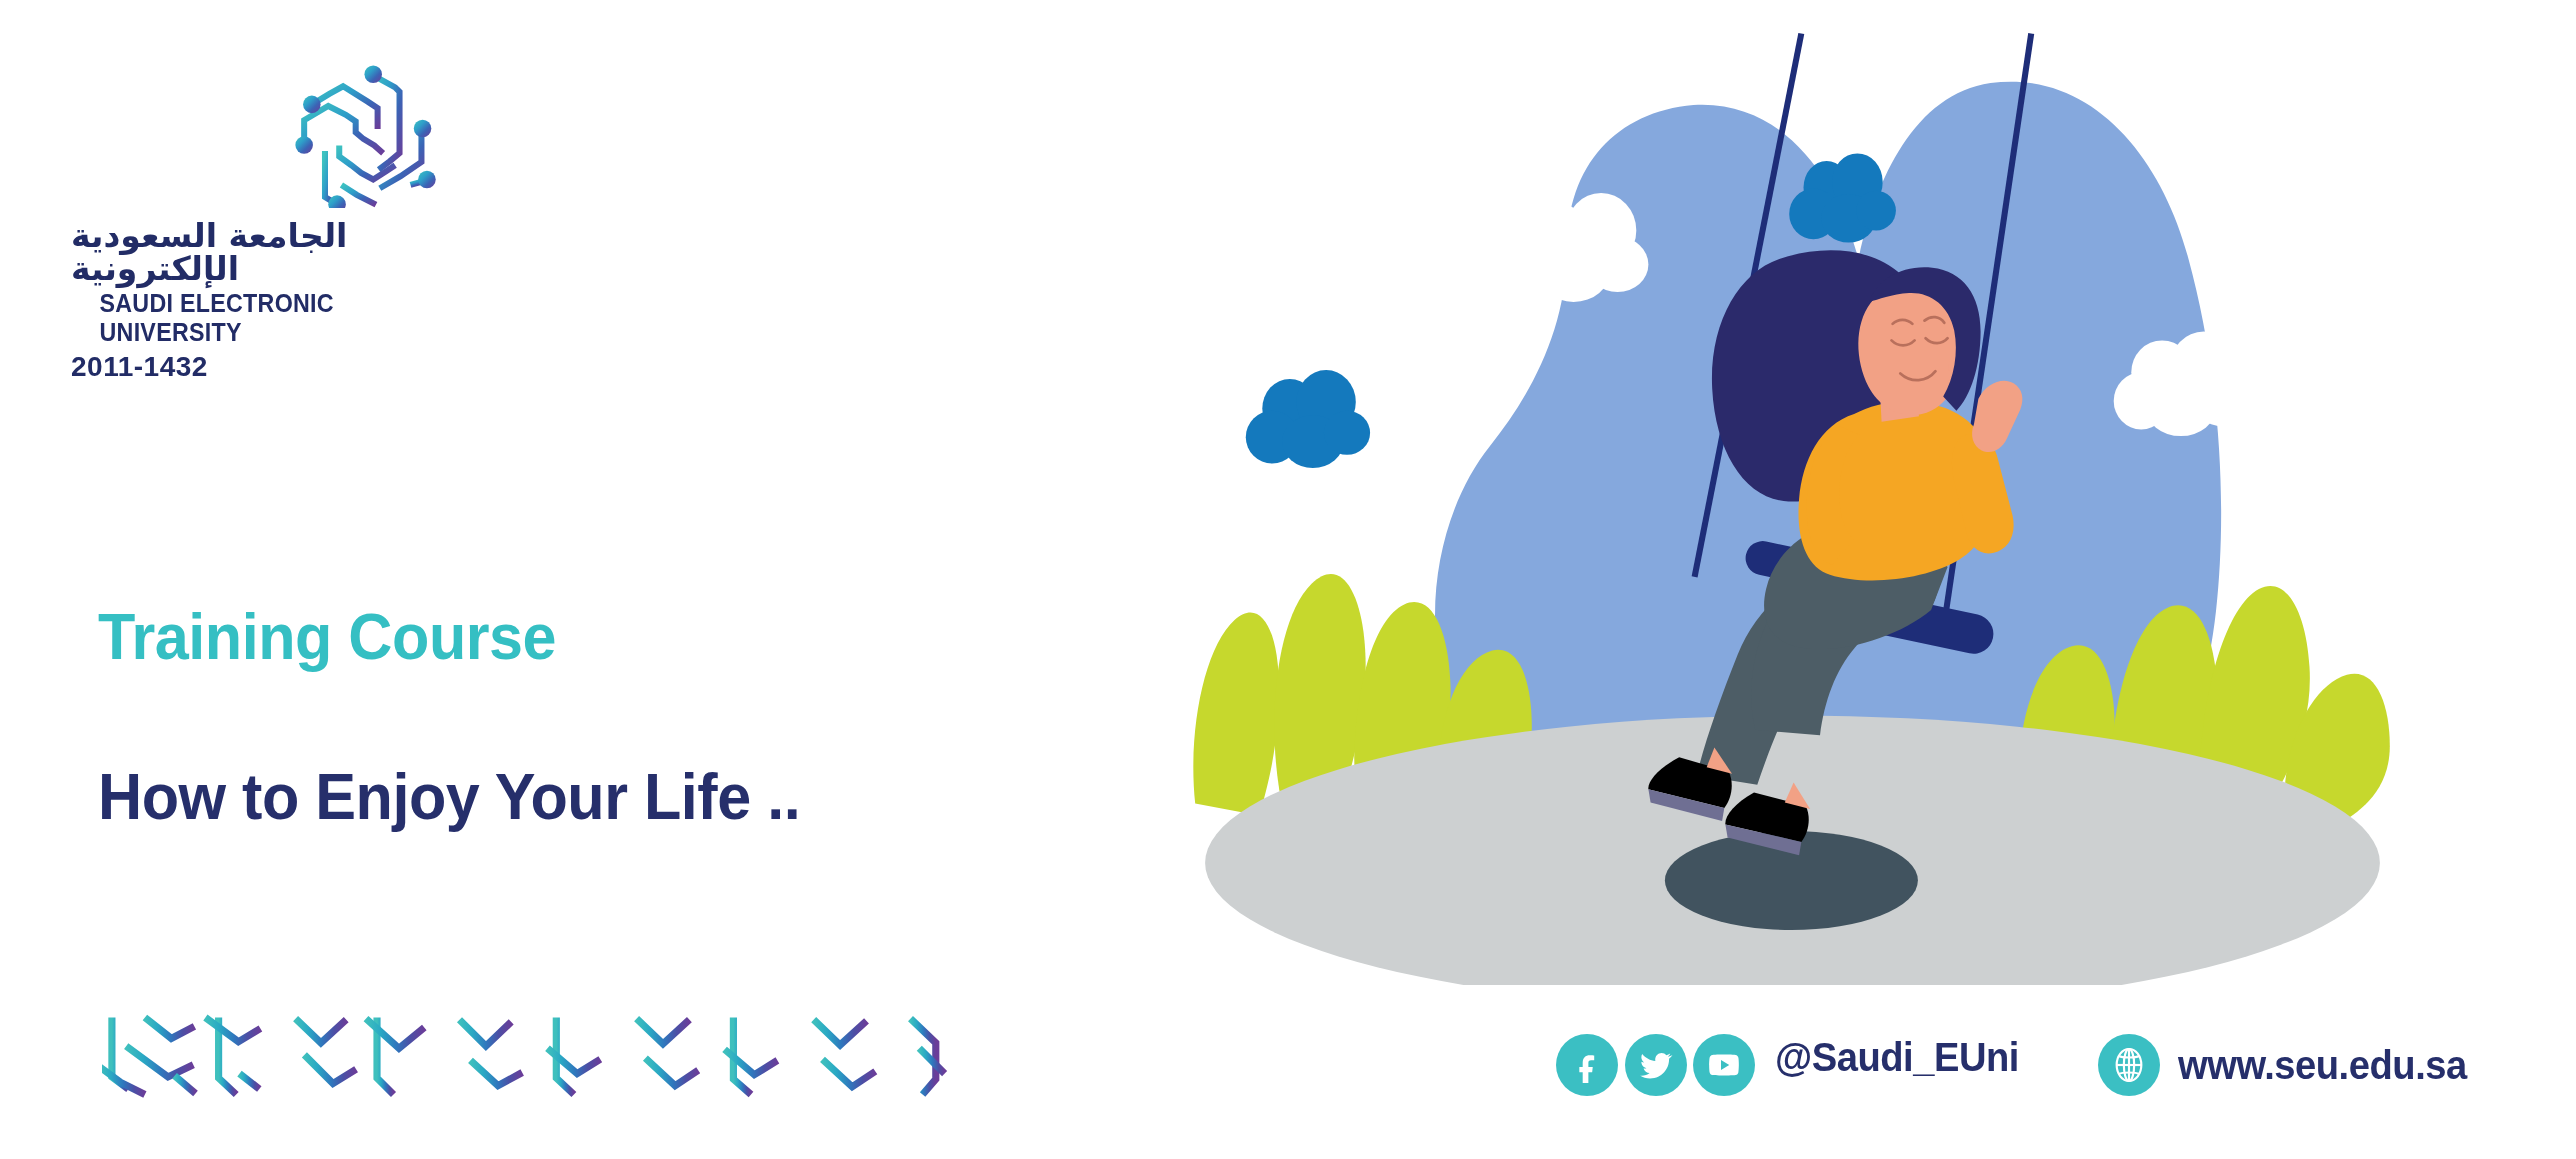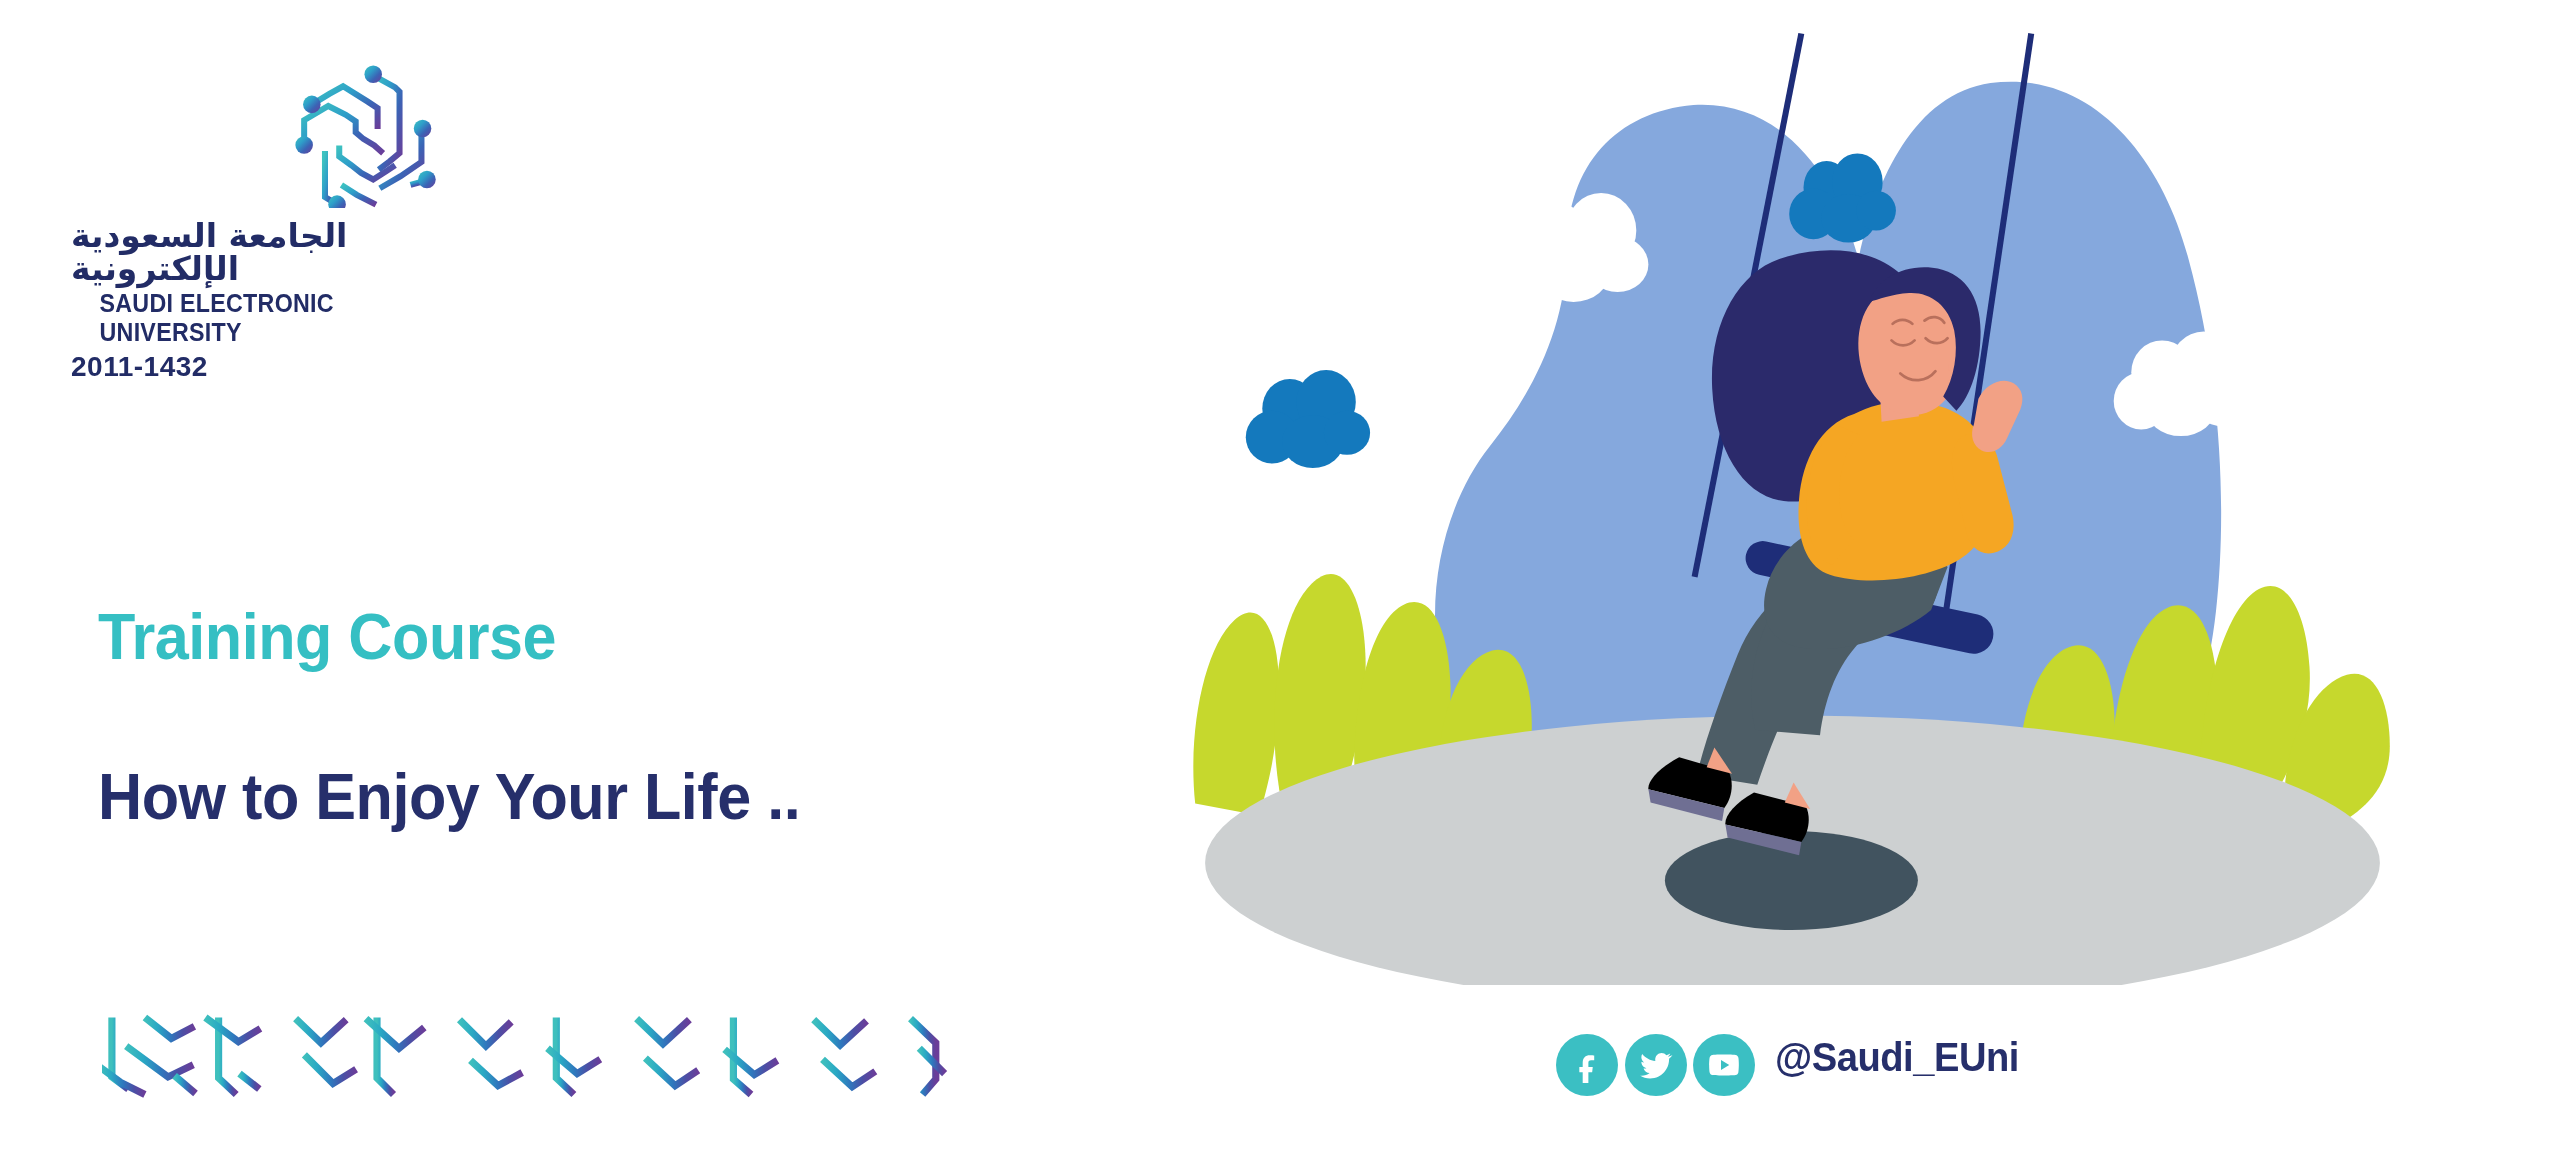--- a/index.html
+++ b/index.html
@@ -309,16 +309,31 @@
       </a>
       <a class="soc">
         <svg width="36" height="36" viewBox="0 0 24 24">
           <path fill="#fff" d="M21.6 7.2c-.2-1-.9-1.7-1.8-1.9C18 5 12 5 12 5s-6 0-7.8.3c-.9.2-1.6.9-1.8 1.9C2.1 8.9 2.1 12 2.1 12s0 3.1.3 4.8c.2 1 .9 1.7 1.8 1.9C6 19 12 19 12 19s6 0 7.8-.3c.9-.2 1.6-.9 1.8-1.9.3-1.7.3-4.8.3-4.8s0-3.1-.3-4.8zM10 15.3V8.7l5.5 3.3-5.5 3.3z"></path>
         </svg>
       </a>
     </div>
 
     <div class="handle">@Saudi_EUni</div>
 
+    <div class="web-group">
+      <a class="soc">
+        <svg width="40" height="40" viewBox="0 0 24 24">
+          <g fill="none" stroke="#fff" stroke-width="1.3">
+            <ellipse cx="12" cy="12" rx="7.4" ry="9.6"></ellipse>
+            <ellipse cx="12" cy="12" rx="3.1" ry="9.6"></ellipse>
+            <line x1="12" y1="2.4" x2="12" y2="21.6"></line>
+            <line x1="4.8" y1="12" x2="19.2" y2="12"></line>
+            <path d="M5.9 6.6 C8 7.8 16 7.8 18.1 6.6"></path>
+            <path d="M5.9 17.4 C8 16.2 16 16.2 18.1 17.4"></path>
+          </g>
+        </svg>
+      </a>
+      <div class="url">www.seu.edu.sa</div>
+    </div>
   </div>
 
 </div>
 
 
 </body></html>

